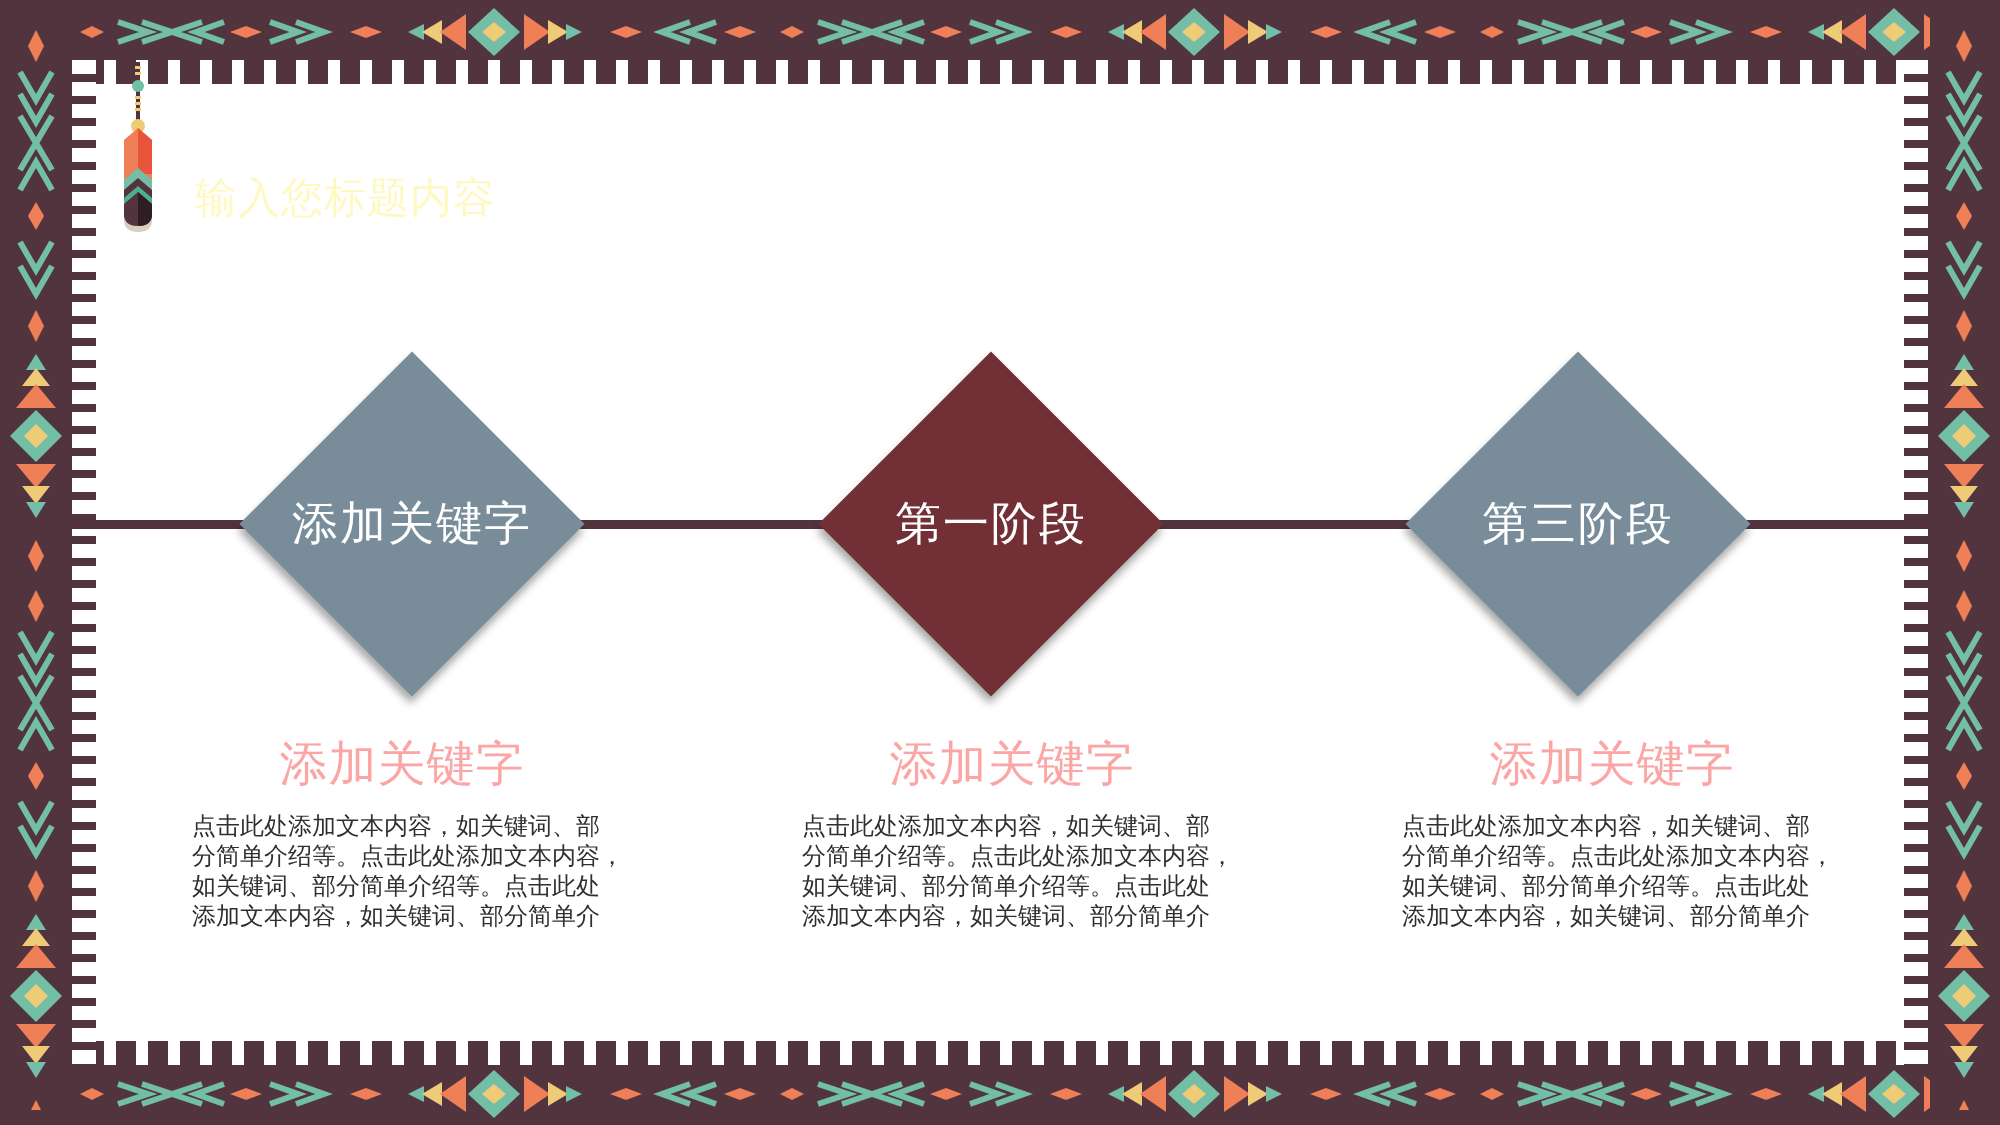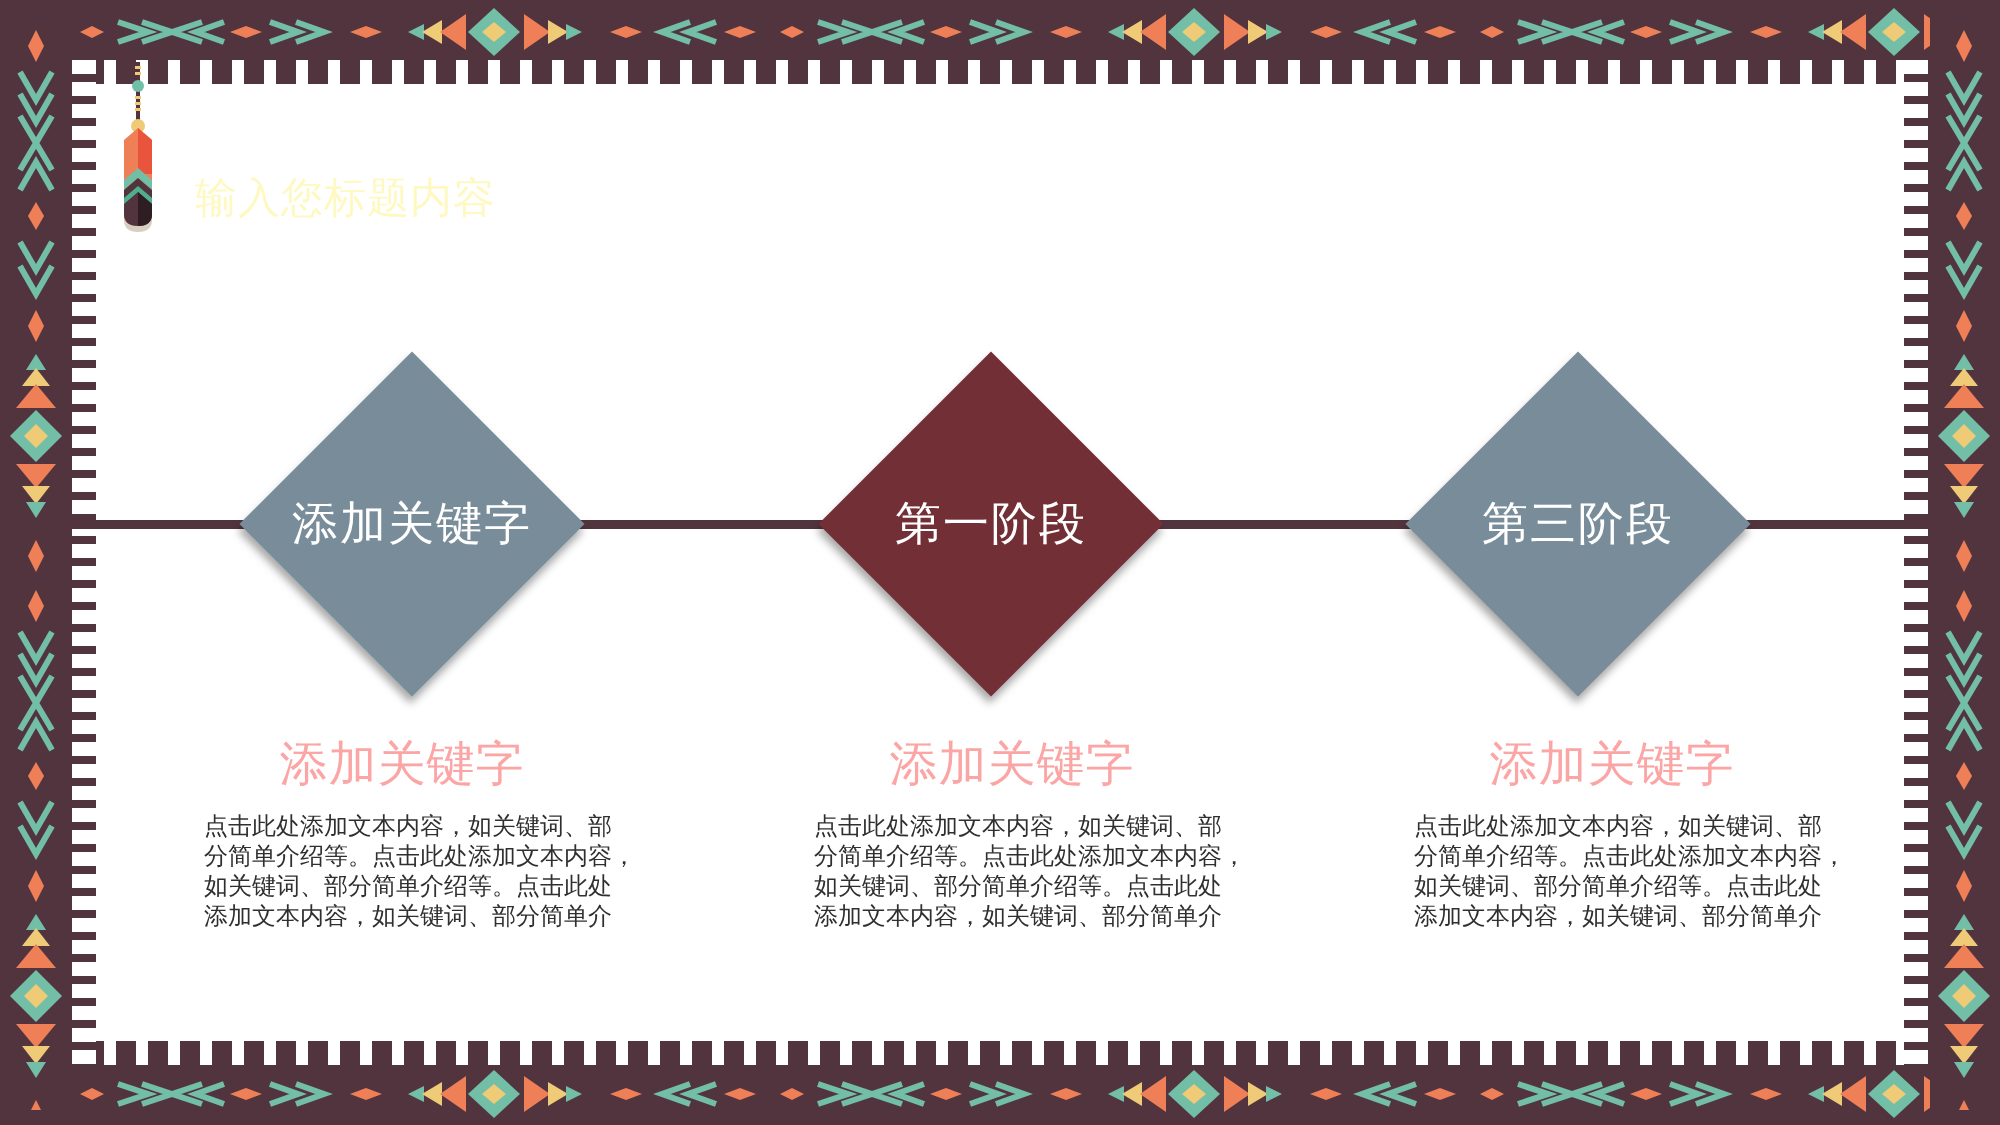--- a/index.html
+++ b/index.html
@@ -27,21 +27,21 @@
 
   .timeline { position: absolute; left: 72px; top: 520px; width: 1856px; height: 9px; background: #52343F; }
   .diamond-wrap { position: absolute; width: 344px; height: 344px; top: 352px; }
   .diamond { position: absolute; left: 50px; top: 50px; width: 244px; height: 244px; transform: rotate(45deg);
     box-shadow: 4px 6px 8px rgba(0,0,0,0.35); }
   .diamond-label { position: absolute; left: 0; top: 0; width: 344px; height: 344px; display: flex; align-items: center; justify-content: center;
     color: #ffffff; font-size: 46px; letter-spacing: 2px; }
   .col { position: absolute; top: 735px; width: 460px; }
   .kw { text-align: center; font-size: 48px; color: #fca5a5; line-height: 56px; letter-spacing: 1px; }
   .body { margin-top: 20px; font-size: 24px; color: #2f2f2f; line-height: 30px; padding-left: 20px; }
-  .body div { white-space: nowrap; margin-left: 12px; }
+  .body div { white-space: nowrap; }
 </style>
 </head>
 <body>
 
 <div class="frame-outer"></div>
 
 <div class="band band-top">
   <svg width="1860" height="52" viewBox="0 0 1860 52">
     <defs>
       <g id="hseq">

